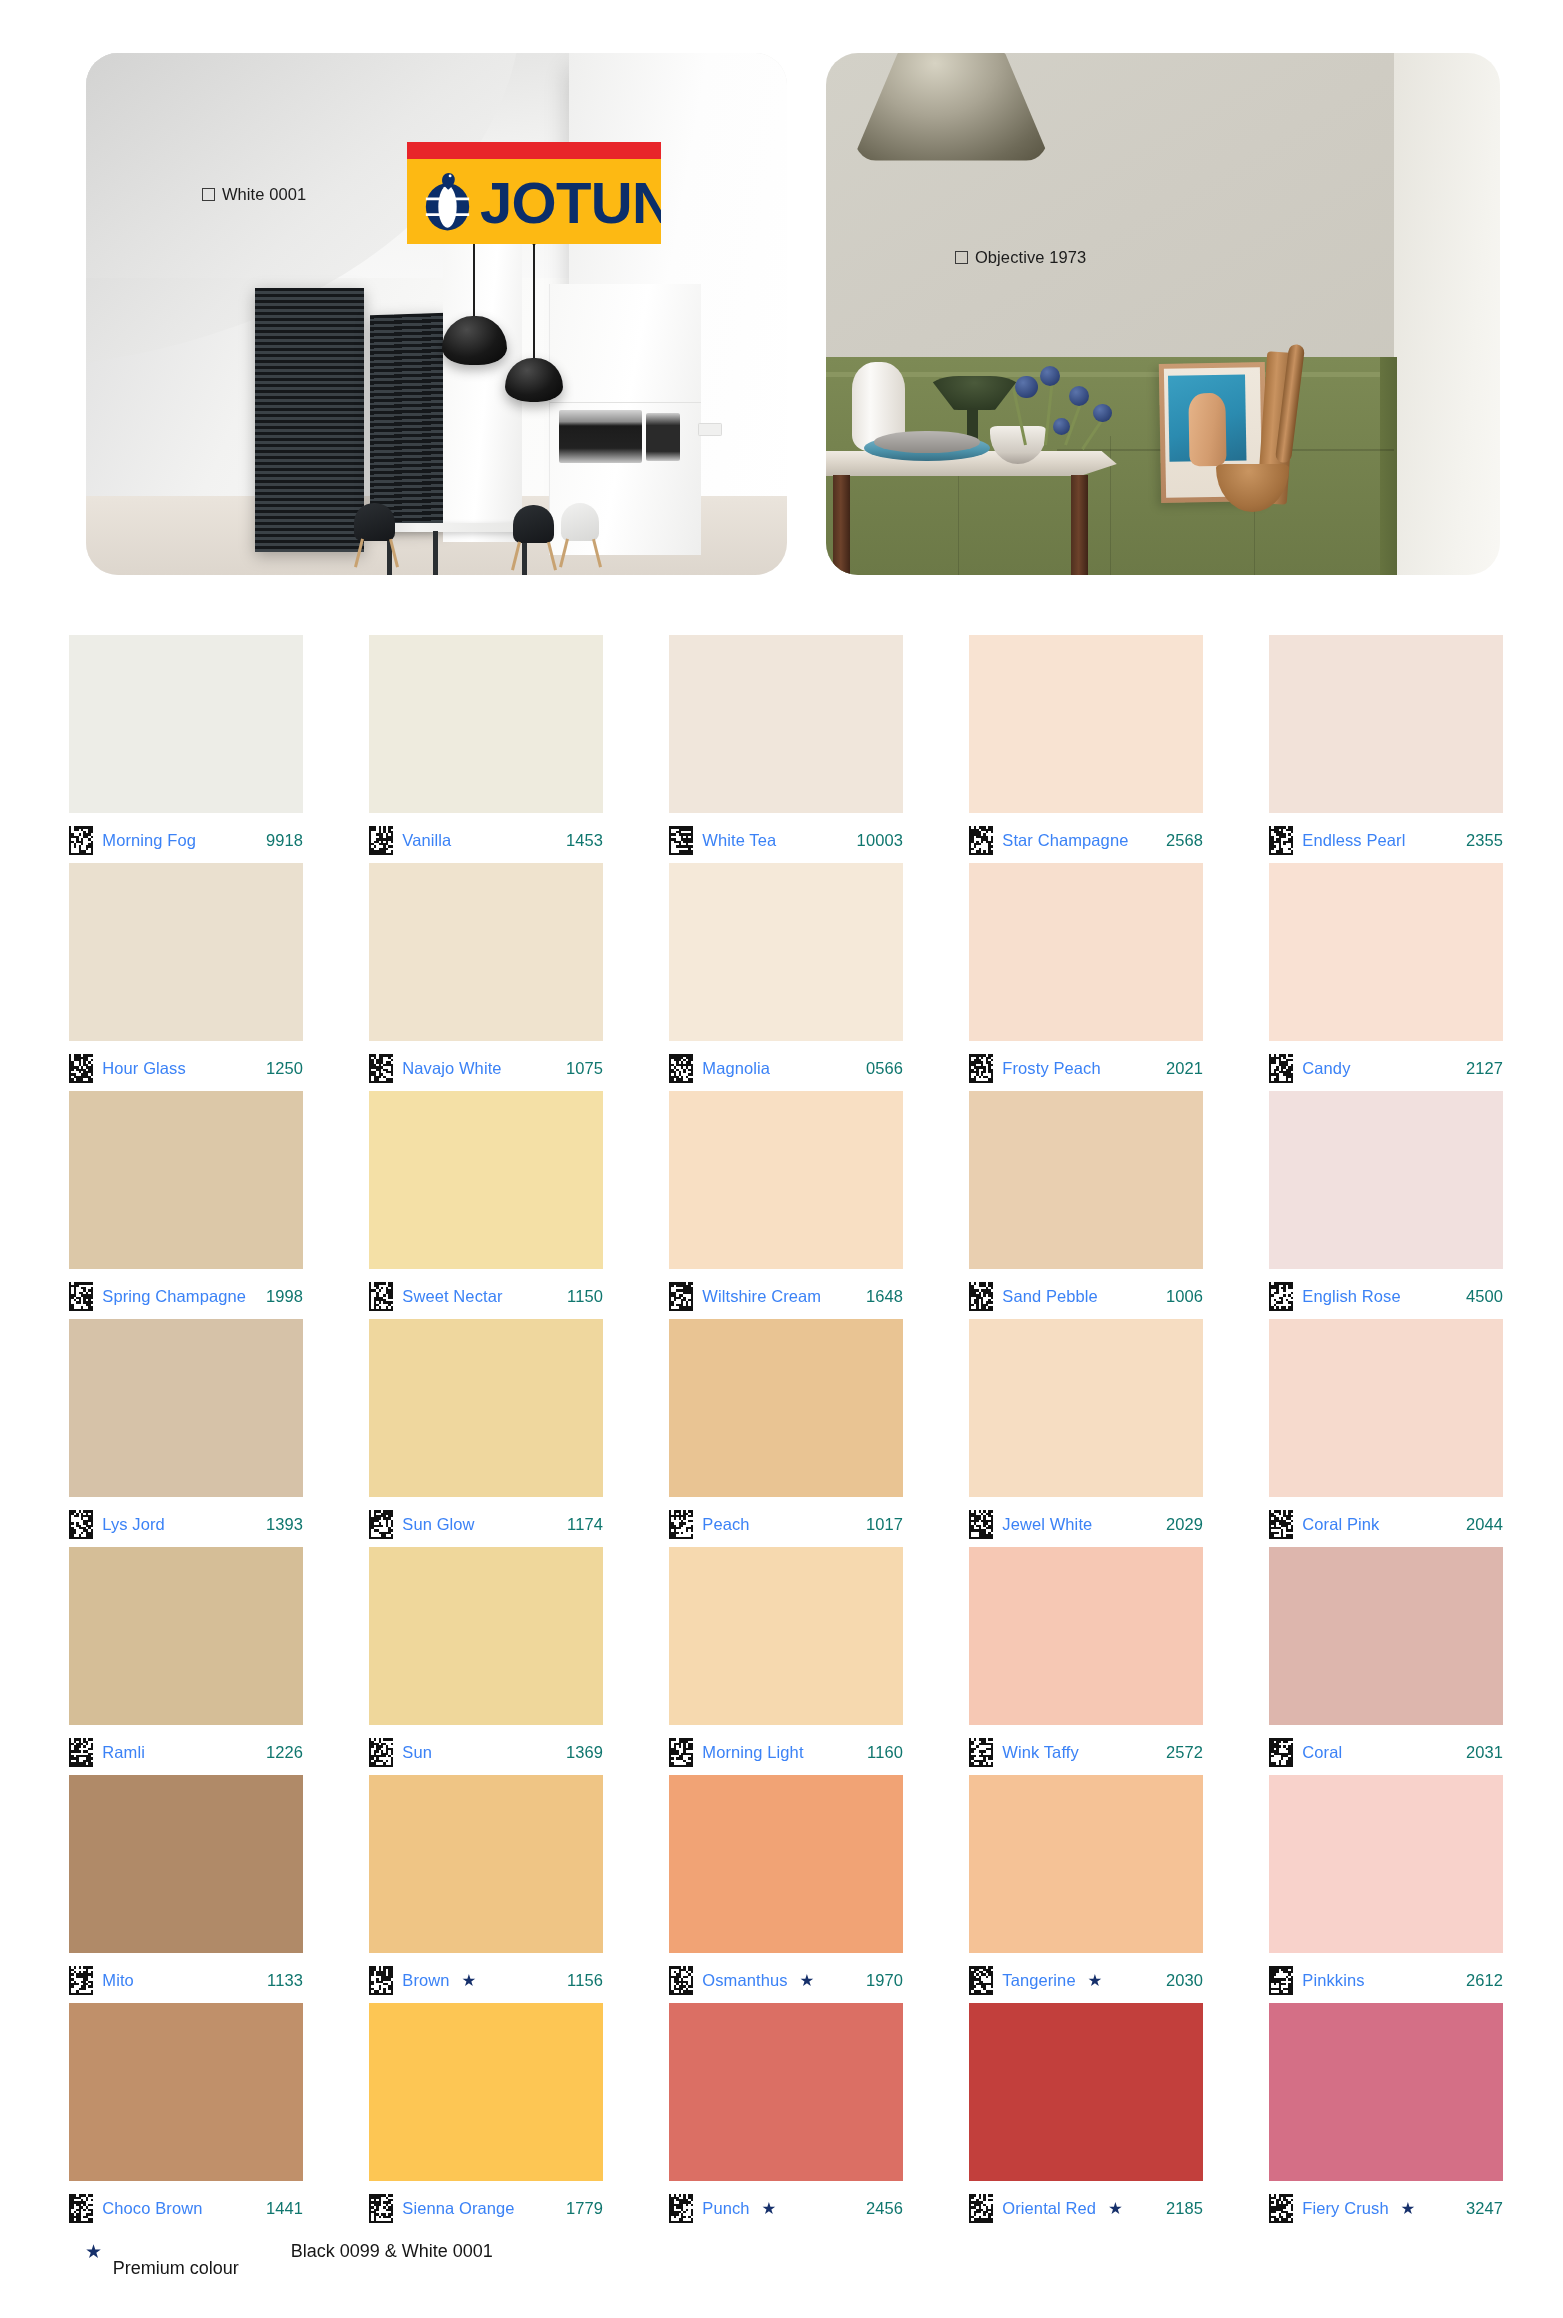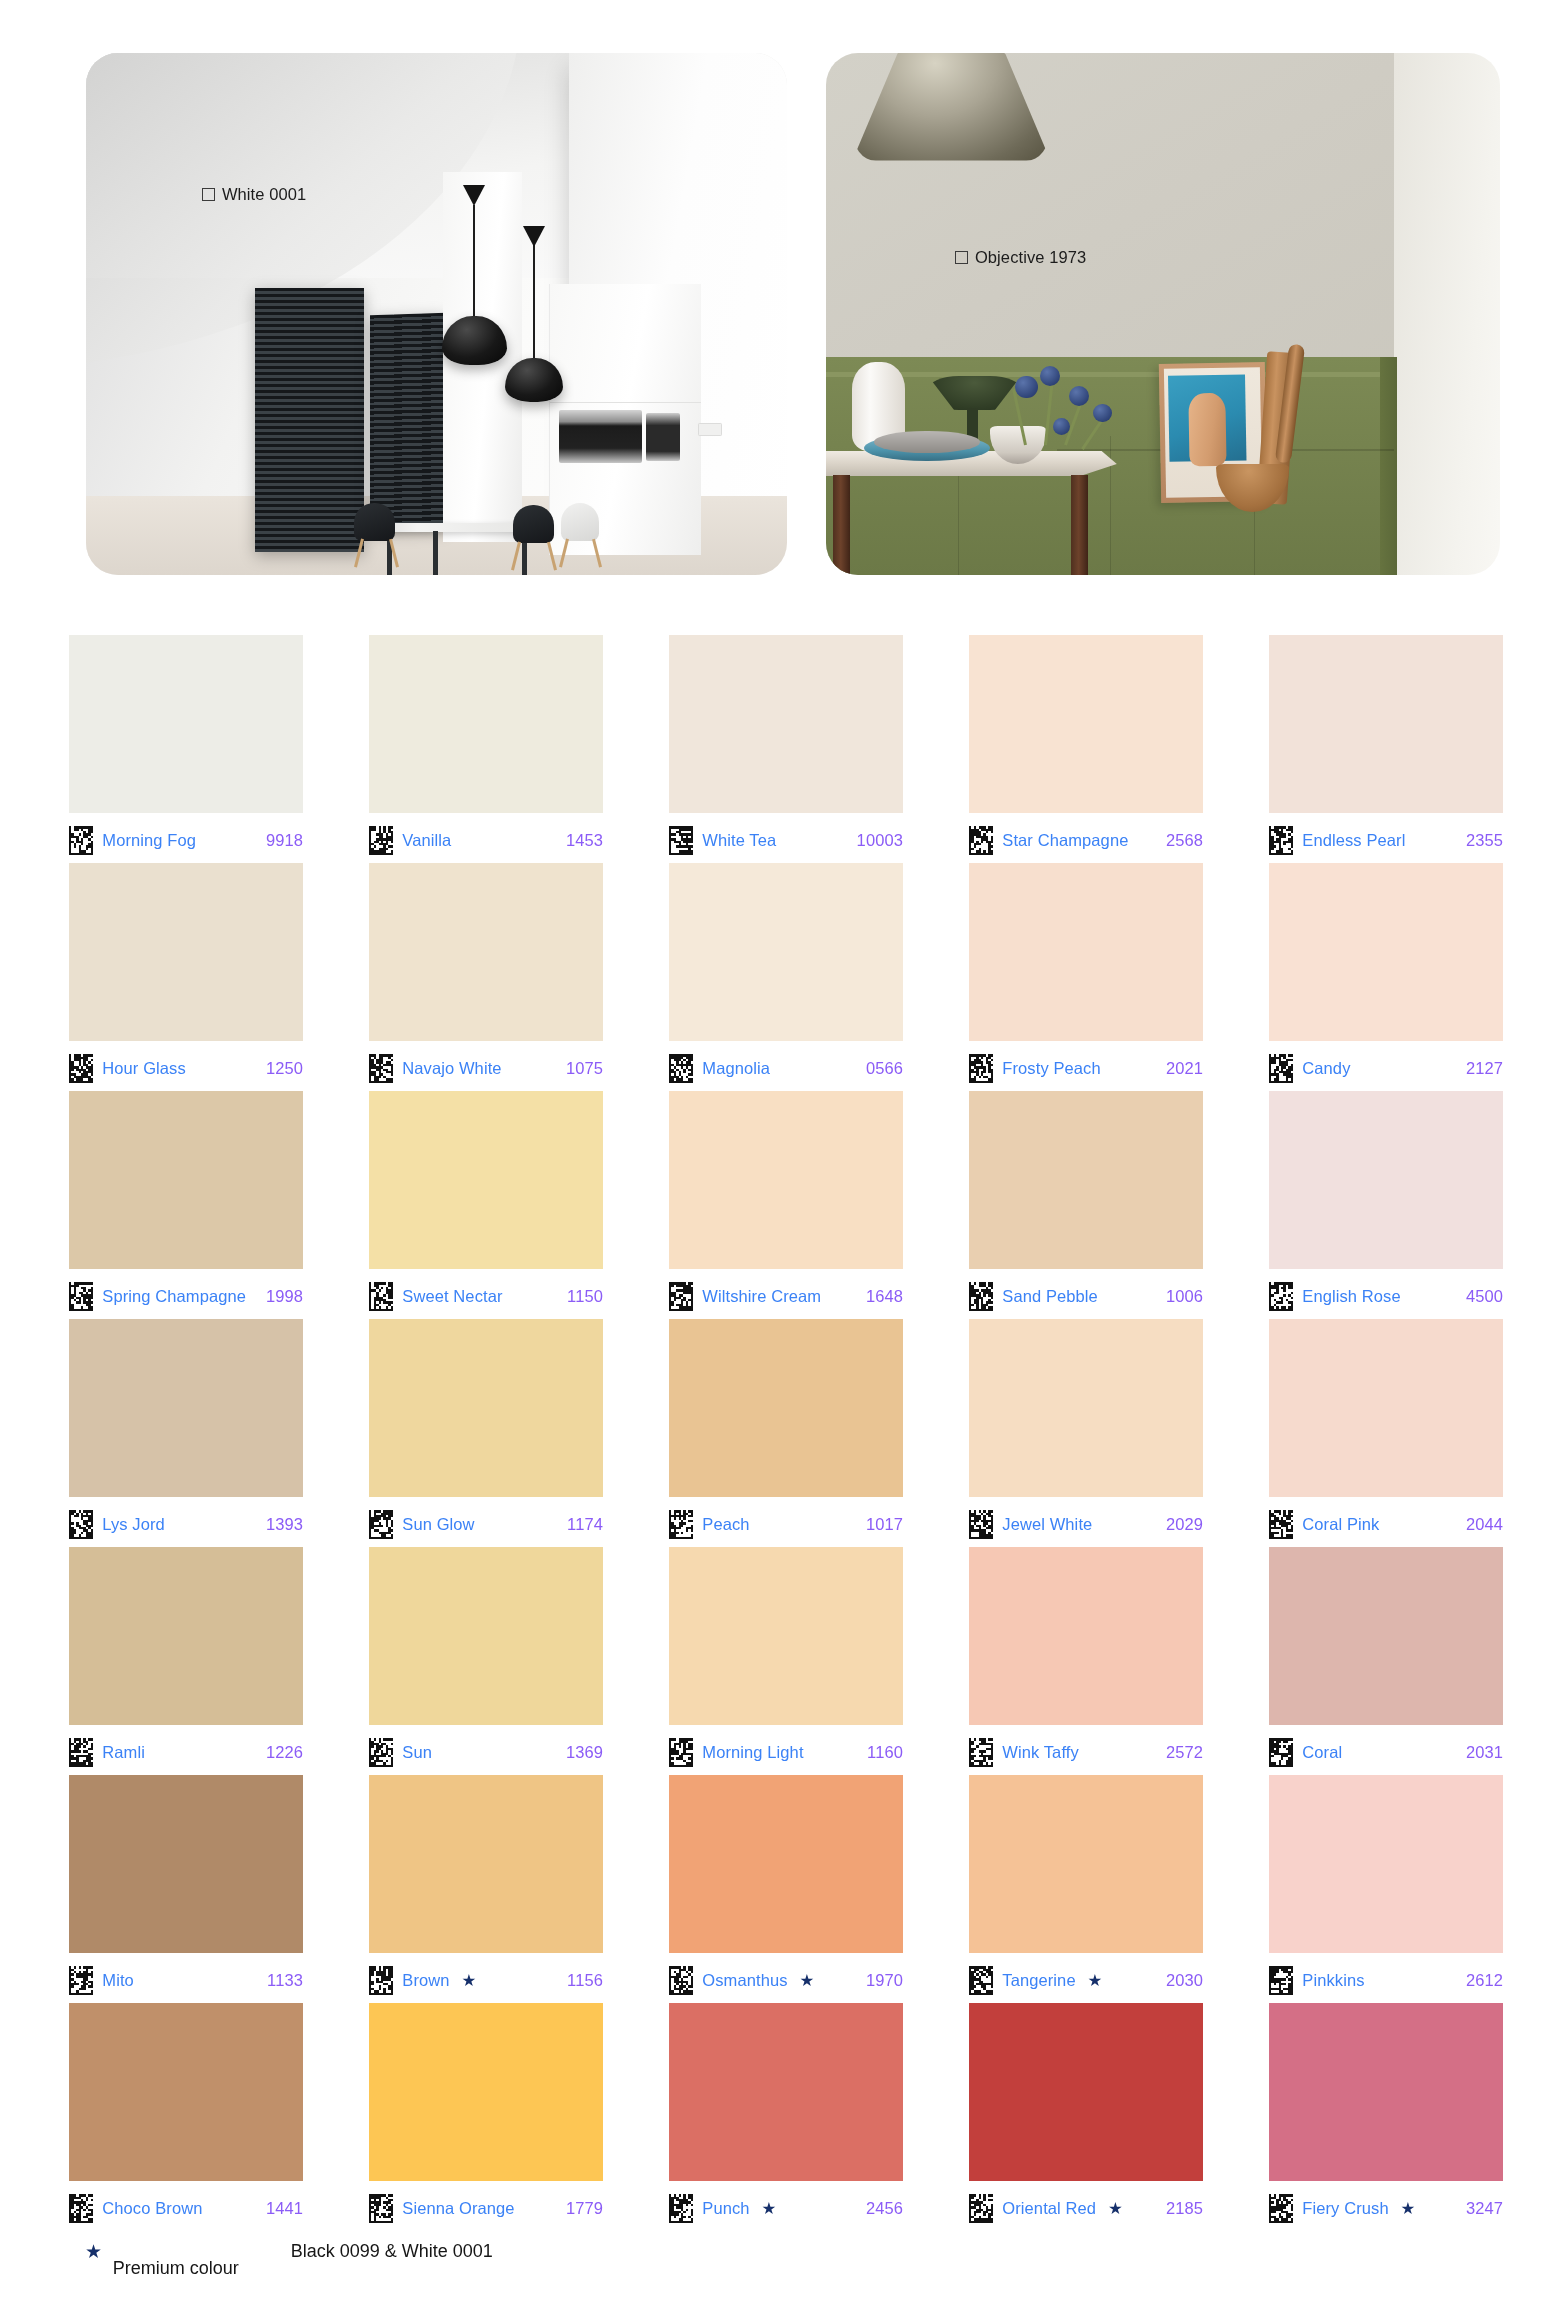--- a/index.html
+++ b/index.html
@@ -327,21 +327,21 @@
   .star {
     color: #16306B;
     font-size: 16.5px;
     line-height: 1;
     margin-left: 2.6px;
   }
 
   .ccode {
     margin-left: auto;
     font-size: 16.5px;
-    color: #8b5cf6;
+    color: #0f766e;
     letter-spacing: 0.1px;
   }
 
   
   .footer {
     position: absolute;
     left: 85px;
     bottom: 40px;
     display: flex;
     align-items: center;
@@ -399,20 +399,34 @@
         <div class="sl-chair" style="left:475px;bottom:34px;width:38px;background:linear-gradient(160deg,#f1f1f0,#d7d7d5);"></div>
         <div class="sl-chairleg" style="left:480px;bottom:6.6px;transform:rotate(14deg);"></div>
         <div class="sl-chairleg" style="left:506px;bottom:6.6px;transform:rotate(-14deg);"></div>
       </div>
 
       <div class="photo-tag tag-left">
         <span class="chip"></span>
         <span>White 0001</span>
       </div>
 
+      <div class="jotun-logo">
+        <div class="red-bar"></div>
+        <div class="jotun-globe">
+          <svg viewBox="0 0 86 96" width="57" height="63" aria-hidden="true">
+            <ellipse cx="43" cy="56" rx="33" ry="36" fill="#0B2E69"></ellipse>
+            <ellipse cx="43" cy="56" rx="14" ry="32" fill="#FFFFFF"></ellipse>
+            <path d="M10 44 H76" stroke="#FFFFFF" stroke-width="4" fill="none"></path>
+            <path d="M10 68 H76" stroke="#FFFFFF" stroke-width="4" fill="none"></path>
+            <path d="M36 22 C30 6 46 0 52 8 C58 16 50 26 44 30 Z" fill="#0B2E69"></path>
+            <circle cx="47" cy="9" r="2.2" fill="#FFFFFF"></circle>
+          </svg>
+        </div>
+        <div class="jotun-wordmark">JOTUN</div>
+      </div>
     </div>
 
     <div class="hero-card right">
       <div class="scene-right">
         <div class="sr-wall"></div>
         <div class="sr-wall-right"></div>
         <div class="sr-green"></div>
         <div class="sr-green-top"></div>
         <div class="sr-green-edge"></div>
         <div class="sr-panelline" style="left:132px;"></div>

